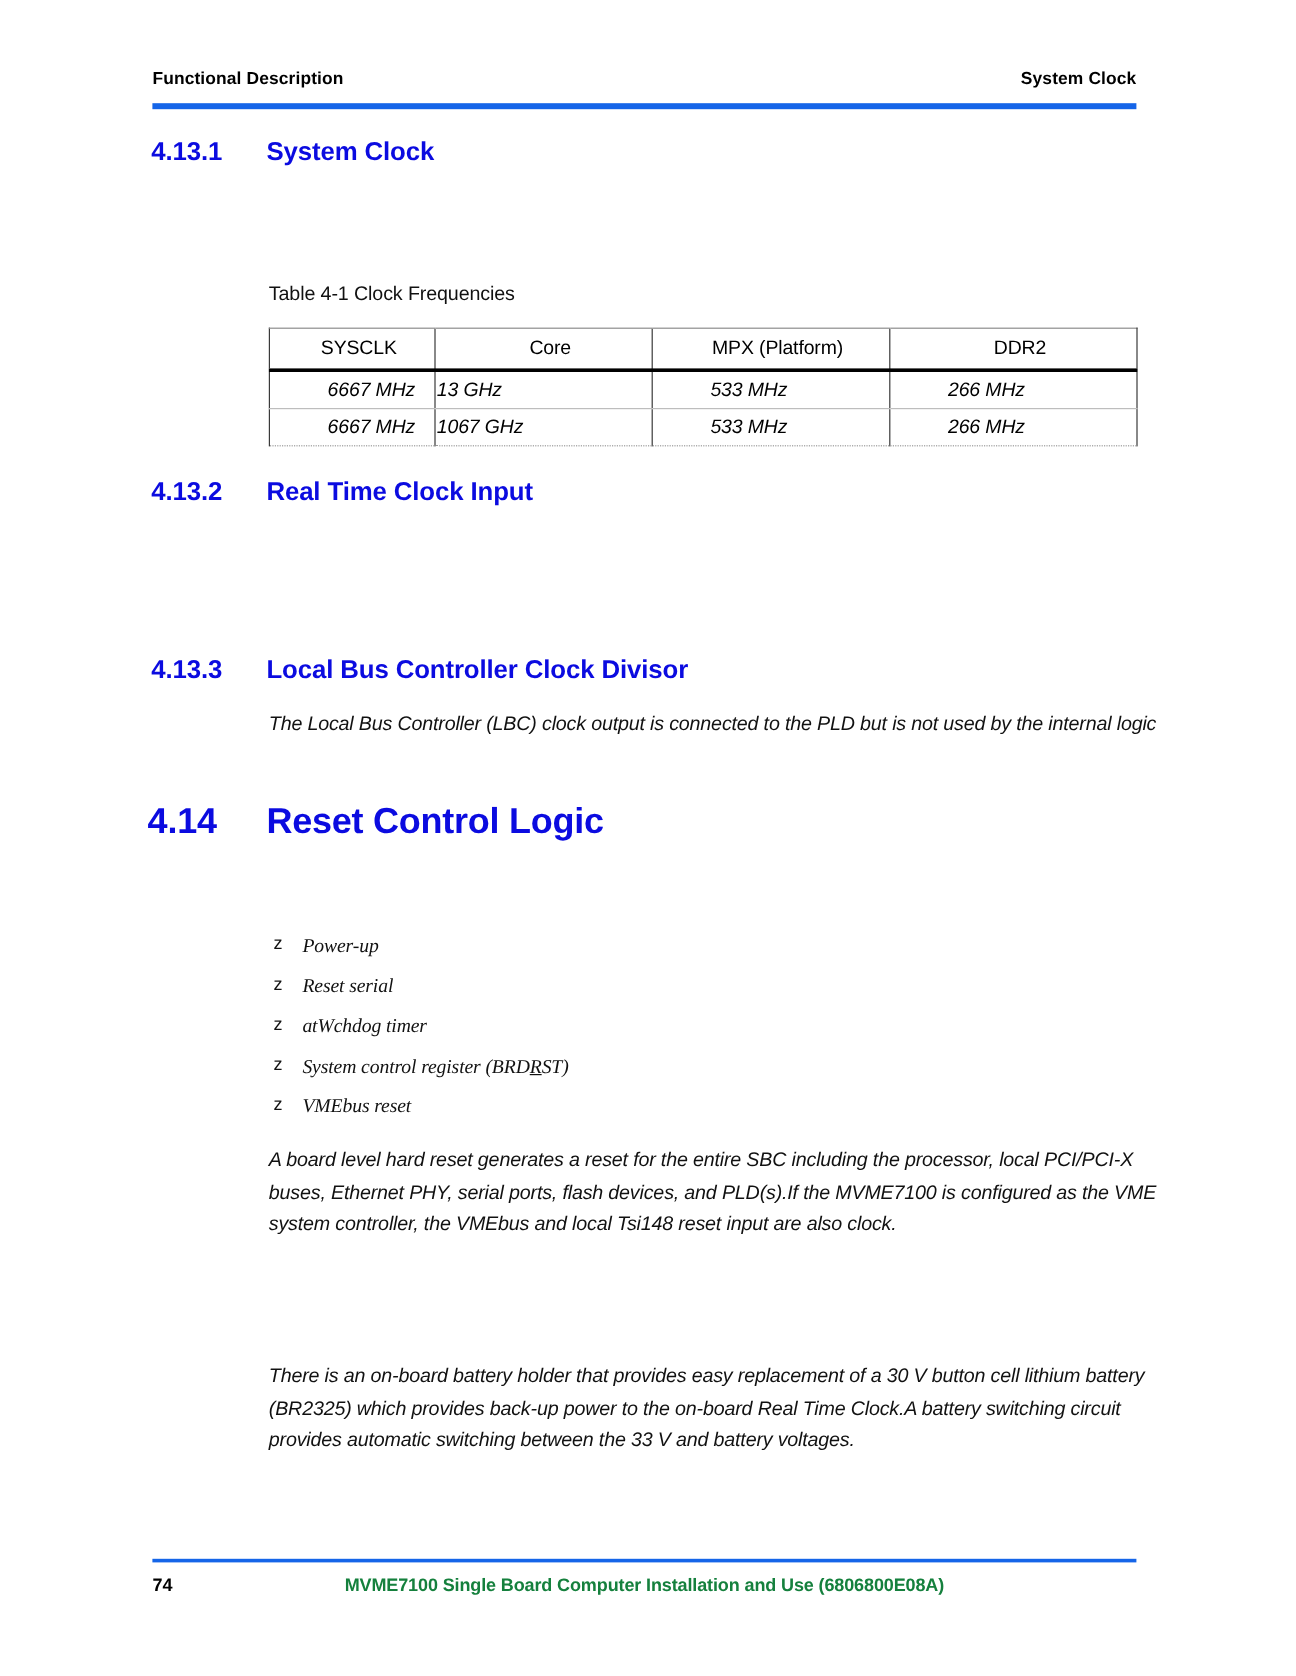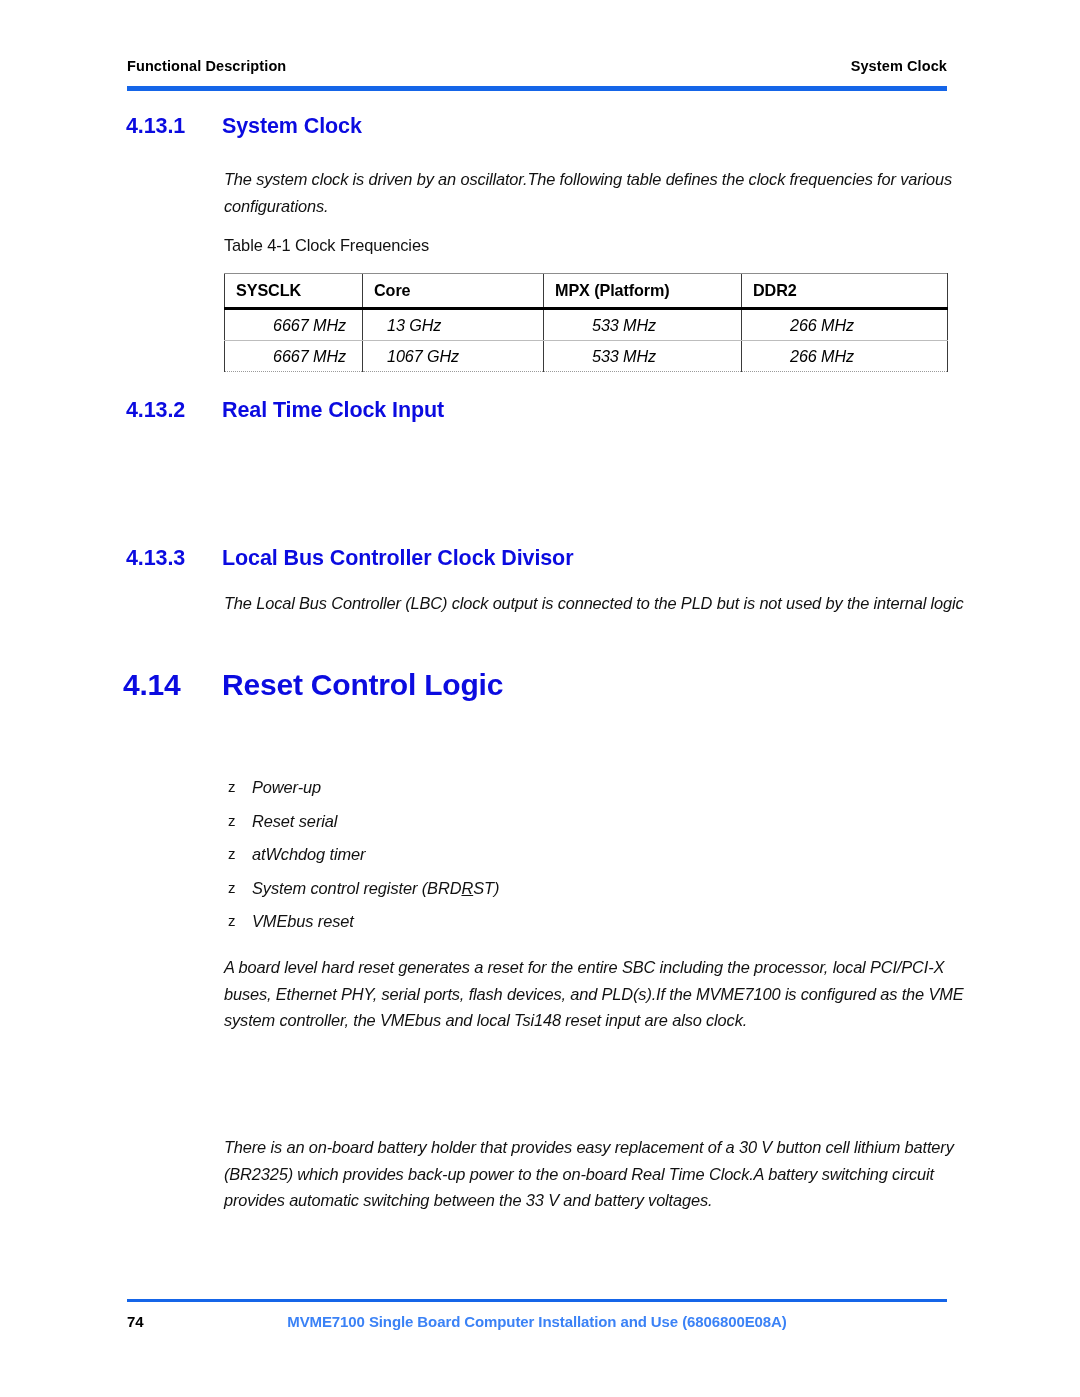--- a/index.html
+++ b/index.html
@@ -122,20 +122,21 @@
     color: #111111;
     padding-left: 4px;
     box-sizing: border-box;
   }
   .bullet-item .btext {
     font-size: 16.4px;
     font-style: italic;
     color: #111111;
     letter-spacing: -0.1px;
     white-space: nowrap;
+    font-family: Liberation Serif, serif;
   }
   .bullet-item .btext u {
     text-decoration: underline;
   }
 
   
   .tbl {
     position: absolute;
     left: 224px;
     top: 273px;
@@ -146,43 +147,44 @@
   .tbl th, .tbl td {
     text-align: left;
     vertical-align: middle;
     padding: 0 0 0 11px;
     font-size: 16.2px;
     letter-spacing: -0.1px;
     overflow: hidden;
     white-space: nowrap;
   }
   .tbl th {
-    font-weight: bold;
+    font-weight: normal;
     font-style: normal;
     height: 33px;
     border-left: 1.5px solid #3a3a3a;
     border-top: 1.5px solid #8d8d8d;
+    text-align: center;
   }
   .tbl th:first-child { border-left: 1.5px solid #3a3a3a; }
   .tbl th:last-child  { border-right: 1.5px solid #3a3a3a; }
 
   .tbl thead tr { border-bottom: 3.5px solid #000000; }
 
   .tbl td {
     font-style: italic;
     height: 30px;
     border-left: 1.5px solid #3a3a3a;
     border-bottom: 1.5px solid #bdbdbd;
     padding-left: 48px;
   }
   .tbl td:last-child { border-right: 1.5px solid #3a3a3a; }
   .tbl tbody tr:last-child td { border-bottom: 1px dotted #9a9a9a; }
 
   
-  .tbl td.clip { padding-left: 26px; }
+  .tbl td.clip { padding-left: 3px; }
   .tbl td.clip span { margin-left: -2px; display: inline-block; }
 
   .col-sysclk   { width: 138px; }
   .col-core     { width: 181px; }
   .col-mpx      { width: 198px; }
   .col-ddr2     { width: 206px; }
 
   
   .footer-rule {
     position: absolute;
@@ -209,40 +211,39 @@
   }
   .footer .doctitle {
     position: absolute;
     left: 0;
     top: 0;
     width: 820px;
     text-align: center;
     font-size: 15px;
     font-weight: bold;
     letter-spacing: -0.1px;
-    color: #3b82f6;
+    color: #15803d;
     white-space: nowrap;
   }
 </style>
 </head>
 <body>
 
 <div class="page">
 
   <div class="page-header">
     <span class="hdr-left">Functional Description</span>
     <span class="hdr-right">System Clock</span>
   </div>
   <div class="header-rule"></div>
 
   <div class="h3" style="top:114px;">
     <span class="num">4.13.1</span><span>System Clock</span>
   </div>
 
-  <div class="body-par" style="top:166px;">The system clock is driven by an oscillator.The  following table defines the clock frequencies for various configurations.</div>
 
   <div class="caption" style="top:236px;">Table 4-1 Clock Frequencies</div>
 
   <table class="tbl">
     <colgroup>
       <col class="col-sysclk">
         <col class="col-core">
         <col class="col-mpx">
         <col class="col-ddr2">
     </colgroup>

